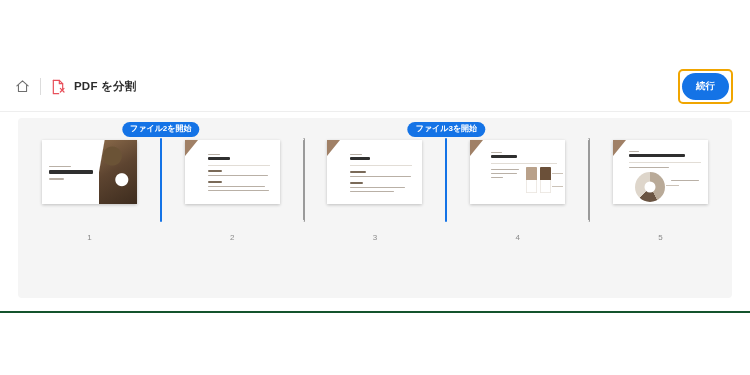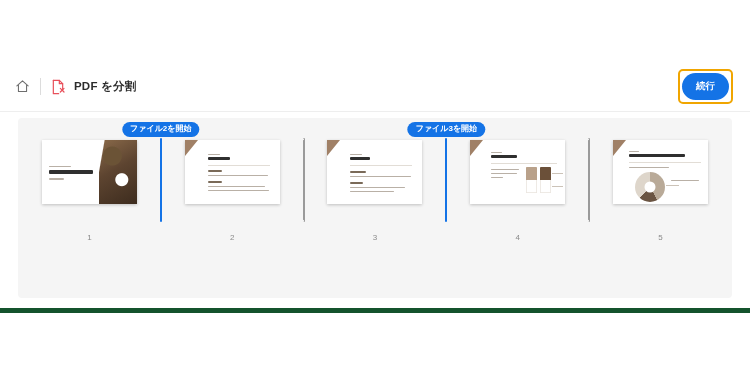--- a/index.html
+++ b/index.html
@@ -16,21 +16,21 @@
   }
 
   
   .app-window {
     position: absolute;
     left: 0;
     top: 0;
     width: 750px;
     height: 313px;
     background: #ffffff;
-    border-bottom: 5px solid #14532d;
+    border-bottom: 2px solid #14532d;
     box-sizing: border-box;
   }
 
   
   .header {
     position: absolute;
     left: 0;
     top: 62px;
     width: 750px;
     height: 50px;

